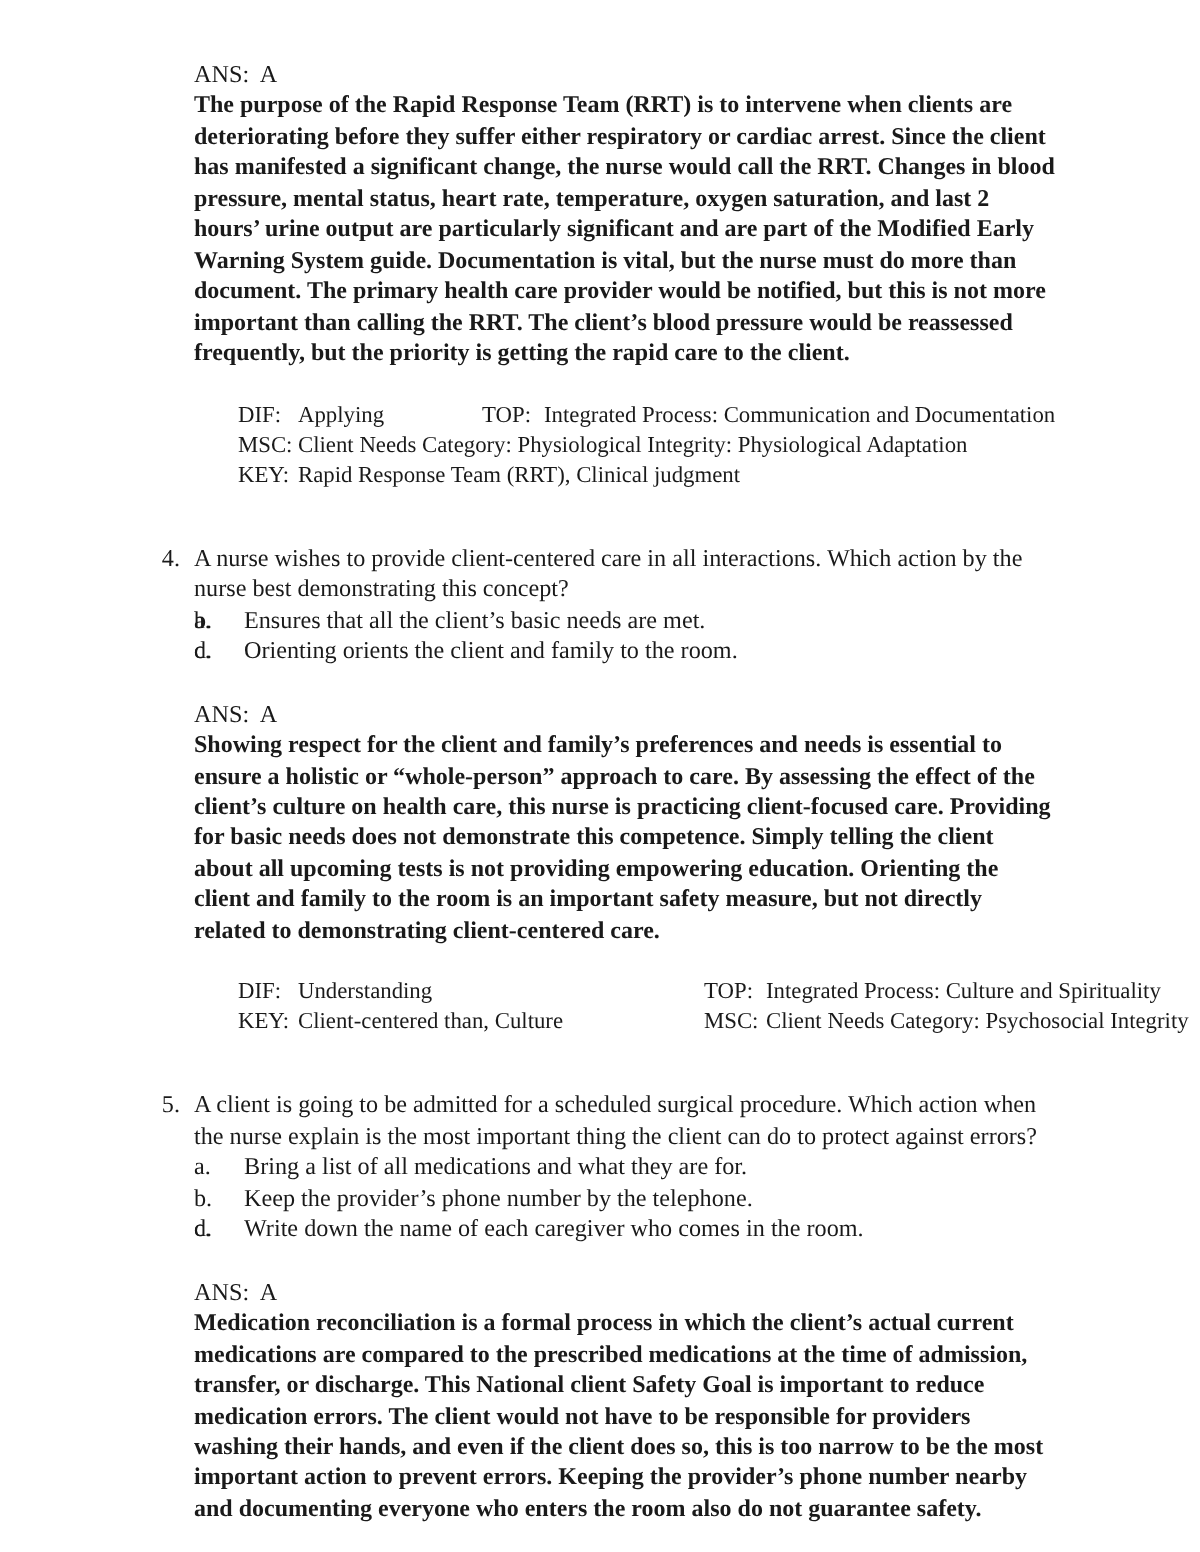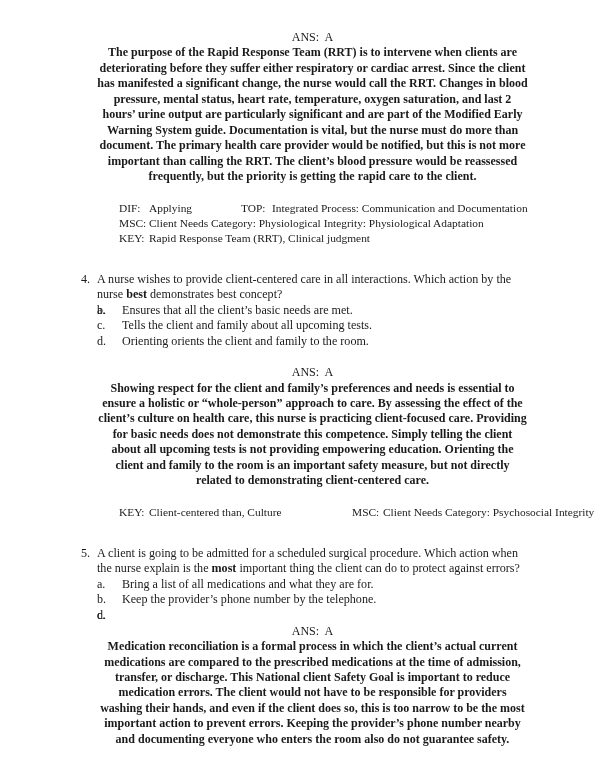--- a/index.html
+++ b/index.html
@@ -25,21 +25,20 @@
     position: absolute;
     left: 0;
     top: 0;
     width: 600px;
   }
 
   
   .ans-block {
     margin-left: 97px;
     margin-right: 72px;
-    text-align: center;
   }
   .ans-label {
     font-size: 12.1px;
     line-height: 15.45px;
     white-space: pre;
   }
   .ans-text {
     font-size: 12px;
     line-height: 15.45px;
     font-weight: bold;
@@ -101,21 +100,21 @@
     font-size: 12.1px;
     line-height: 15.45px;
   }
   .opt-letter {
     position: absolute;
     left: 25px;
     top: 0;
     width: 14px;
     font-size: 12.1px;
   }
-  b { font-weight: bold; }
+  b { font-weight: normal; }
   .sp-16 { height: 16px; }
   .sp-26 { height: 26px; }
   .top-pad { height: 30px; }
 </style>
 </head>
 <body>
 
 <div class="page">
   <div class="content">
 
@@ -131,54 +130,55 @@
     <div class="meta">
       <span class="meta-row"><span class="lbl">DIF:</span><span class="v1 narrow">Applying</span><span class="lbl2">TOP:</span><span>Integrated Process: Communication and Documentation</span></span>
       <span class="meta-row"><span class="lbl">MSC:</span><span>Client Needs Category: Physiological Integrity: Physiological Adaptation</span></span>
       <span class="meta-row"><span class="lbl">KEY:</span><span>Rapid Response Team (RRT), Clinical judgment</span></span>
     </div>
 
     <div class="sp-26"></div>
 
     <div class="question">
       <div class="q-stem">
-        <span class="q-num">4.</span><span>A nurse wishes to provide client-centered care in all interactions. Which action by the nurse </span><b>best</b><span> demonstrates best concept?</span>
+        <span class="q-num">4.</span><span>A nurse wishes to provide client-centered care in all interactions. Which action by the nurse </span><b>best</b><span> demonstrating this concept?</span>
       </div>
       <ul class="q-options">
         <li><span class="opt-letter">a.</span></li>
         <li><span class="opt-letter">b.</span><span>Ensures that all the client’s basic needs are met.</span></li>
-        <li><span class="opt-letter">c.</span><span>Tells the client and family about all upcoming tests.</span></li>
+        <li><span class="opt-letter">c.</span></li>
         <li><span class="opt-letter">d.</span><span>Orienting orients the client and family to the room.</span></li>
       </ul>
     </div>
 
     <div class="sp-16"></div>
 
     <div class="ans-block">
       <div class="ans-label">ANS:  A</div>
       <div class="ans-text">Showing respect for the client and family’s preferences and needs is essential to ensure a holistic or “whole-person” approach to care. By assessing the effect of the client’s culture on health care, this nurse is practicing client-focused care. Providing for basic needs does not demonstrate this competence. Simply telling the client about all upcoming tests is not providing empowering education. Orienting the client and family to the room is an important safety measure, but not directly related to demonstrating client-centered care.</div>
     </div>
 
     <div class="sp-16"></div>
 
     <div class="meta">
+      <span class="meta-row"><span class="lbl">DIF:</span><span class="v1 wide">Understanding</span><span class="lbl2">TOP:</span><span>Integrated Process: Culture and Spirituality</span></span>
       <span class="meta-row"><span class="lbl">KEY:</span><span class="v1 wide">Client-centered than, Culture</span><span class="lbl2">MSC:</span><span>Client Needs Category: Psychosocial Integrity</span></span>
     </div>
 
     <div class="sp-26"></div>
 
     <div class="question">
       <div class="q-stem">
         <span class="q-num">5.</span><span>A client is going to be admitted for a scheduled surgical procedure. Which action when the nurse explain is the </span><b>most</b><span> important thing the client can do to protect against errors?</span>
       </div>
       <ul class="q-options">
         <li><span class="opt-letter">a.</span><span>Bring a list of all medications and what they are for.</span></li>
         <li><span class="opt-letter">b.</span><span>Keep the provider’s phone number by the telephone.</span></li>
         <li><span class="opt-letter">c.</span></li>
-        <li><span class="opt-letter">d.</span></li>
+        <li><span class="opt-letter">d.</span><span>Write down the name of each caregiver who comes in the room.</span></li>
       </ul>
     </div>
 
     <div class="sp-16"></div>
 
     <div class="ans-block">
       <div class="ans-label">ANS:  A</div>
       <div class="ans-text">Medication reconciliation is a formal process in which the client’s actual current medications are compared to the prescribed medications at the time of admission, transfer, or discharge. This National client Safety Goal is important to reduce medication errors. The client would not have to be responsible for providers washing their hands, and even if the client does so, this is too narrow to be the most important action to prevent errors. Keeping the provider’s phone number nearby and documenting everyone who enters the room also do not guarantee safety.</div>
     </div>
 

